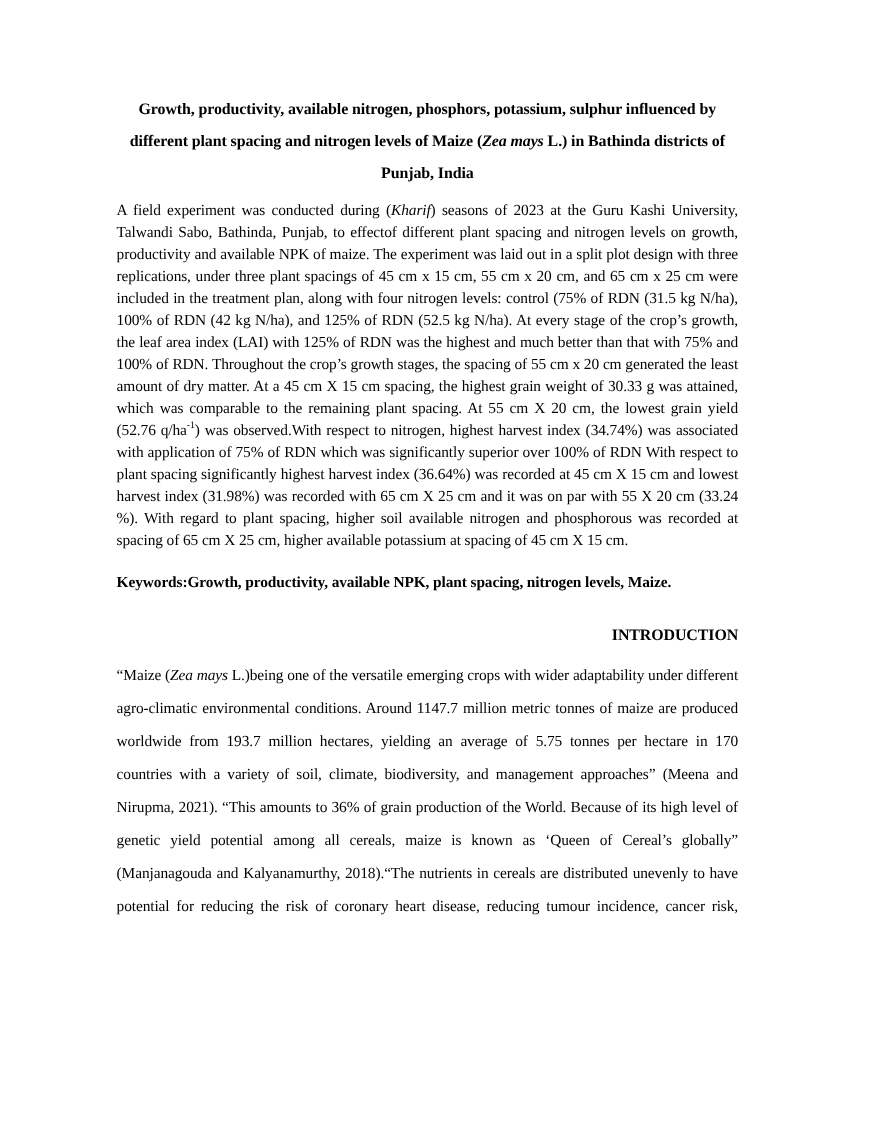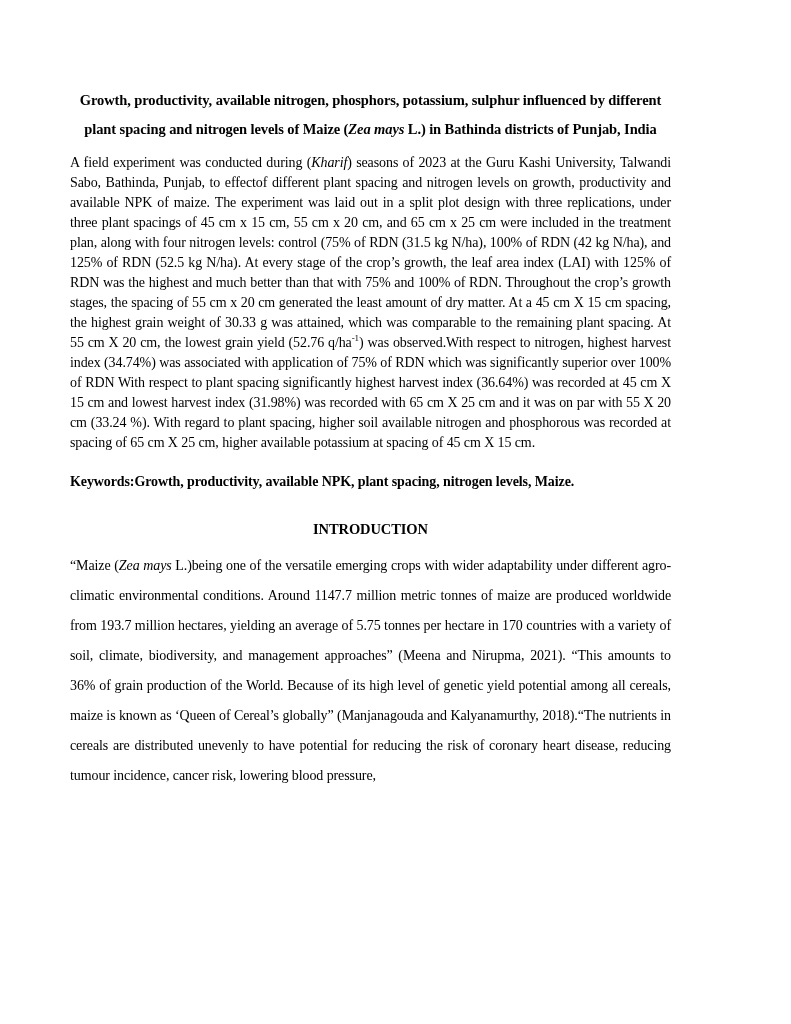--- a/index.html
+++ b/index.html
@@ -11,21 +11,21 @@
     position: relative;
     width: 791px;
     height: 834px;
     box-sizing: border-box;
     margin: 0;
     background: #ffffff;
     color: #000000;
     font-family: "Liberation Serif", "DejaVu Serif", serif;
     font-size: 14px;
     letter-spacing: -0.1px;
-    padding: 86px 120px 0 70px;
+    padding: 86px 120px 0 106px;
     overflow: hidden;
   }
   .paper-title {
     margin: 0;
     font-size: 14.5px;
     font-weight: bold;
     text-align: center;
     line-height: 29px;
   }
   .abstract-heading {
@@ -42,21 +42,21 @@
   }
   .keywords {
     margin: 19px 0 0 0;
     line-height: 20px;
     font-weight: normal;
   }
   .introduction-heading {
     margin: 27px 0 0 0;
     font-size: 14.5px;
     font-weight: bold;
-    text-align: center;
+    text-align: right;
     line-height: 20px;
   }
   .intro-body {
     margin: 12px 0 0 0;
     line-height: 30px;
     text-align: justify;
   }
   .ital { font-style: italic; }
   sup {
     font-size: 9px;

